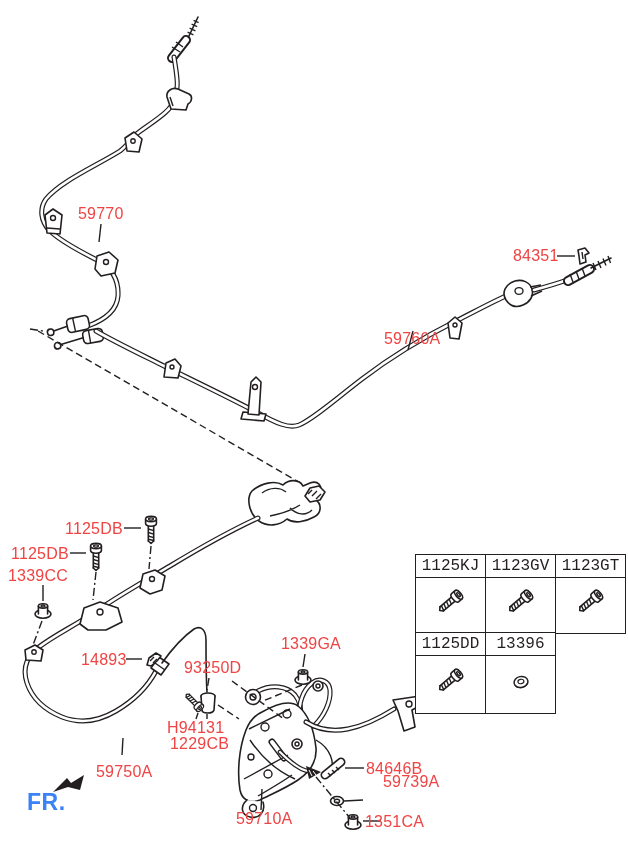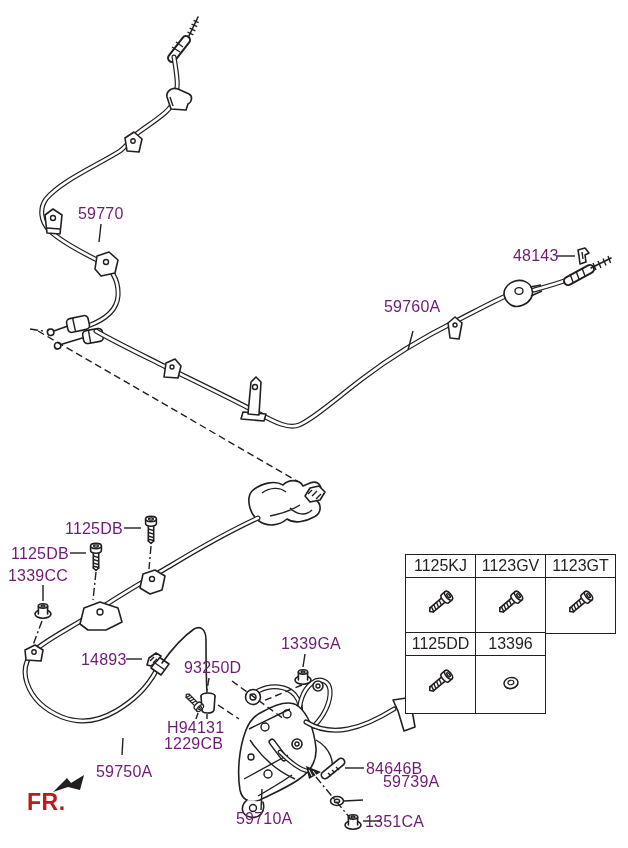--- a/index.html
+++ b/index.html
@@ -1,21 +1,21 @@
 <!DOCTYPE html>
 <html><head>
 <meta charset="utf-8">
 <style>
   html,body{margin:0;padding:0;background:#fff;}
   #canvas{position:relative;width:628px;height:848px;background:#ffffff;overflow:hidden;
           font-family:"Liberation Sans",sans-serif;}
   #art{position:absolute;left:0;top:0;}
-  .label{position:absolute;font-size:16px;color:#701a75;white-space:nowrap;letter-spacing:.2px;line-height:1.05;}
-  .fr-label{position:absolute;font-size:23px;font-weight:bold;color:#b91c1c;letter-spacing:.5px;}
-  #ftable{position:absolute;left:405px;top:554px;}
+  .label{position:absolute;font-size:16px;color:#ef4444;white-space:nowrap;letter-spacing:.2px;line-height:1.05;}
+  .fr-label{position:absolute;font-size:23px;font-weight:bold;color:#3b82f6;letter-spacing:.5px;}
+  #ftable{position:absolute;left:415px;top:554px;font-family:Liberation Mono, monospace;}
   table.ft{border-collapse:collapse;}
   table.ft td{border:1.6px solid #231f20;text-align:center;vertical-align:middle;
               font-size:16px;color:#231f20;padding:0;background:#fff;}
   td.code{width:69px;height:22px;}
   td.icon{height:55px;}
   td.icon2{height:57px;}
   table.ft2{margin-top:-1.6px;border-radius:13px;}
   svg .ln{stroke:#231f20;stroke-width:1.6;fill:none;stroke-linecap:round;stroke-linejoin:round;}
   svg .fillw{fill:#ffffff;}
   svg .cbl-out{stroke:#231f20;stroke-width:5;fill:none;stroke-linecap:round;}
@@ -252,30 +252,30 @@
       <path class="thin" d="M363,800 L344,801"></path>
       <path class="thin" d="M381,821 L363,821"></path>
     </g>
 
     <g>
       <polygon points="53,792 67,778 71,783 84,775 80,790 68,787" fill="#231f20"></polygon>
     </g>
   </svg>
 
   <div class="label" style="left:78px;top:206px">59770</div>
-  <div class="label" style="left:513px;top:248px">48143</div>
-  <div class="label" style="left:384px;top:299px">59760A</div>
+  <div class="label" style="left:513px;top:248px">84351</div>
+  <div class="label" style="left:384px;top:331px">59760A</div>
   <div class="label" style="left:65px;top:521px">1125DB</div>
   <div class="label" style="left:11px;top:546px">1125DB</div>
   <div class="label" style="left:8px;top:568px">1339CC</div>
   <div class="label" style="left:81px;top:652px">14893</div>
   <div class="label" style="left:184px;top:660px">93250D</div>
   <div class="label" style="left:281px;top:636px">1339GA</div>
   <div class="label" style="left:167px;top:720px">H94131</div>
-  <div class="label" style="left:164px;top:736px">1229CB</div>
+  <div class="label" style="left:170px;top:736px">1229CB</div>
   <div class="label" style="left:96px;top:764px">59750A</div>
   <div class="label" style="left:236px;top:811px">59710A</div>
   <div class="label" style="left:366px;top:761px">84646B</div>
   <div class="label" style="left:365px;top:814px">1351CA</div>
   <div class="label" style="left:383px;top:774px">59739A</div>
 
   <div class="fr-label" style="left:27px;top:789px">FR.</div>
 
   <div id="ftable">
     <table class="ft">

